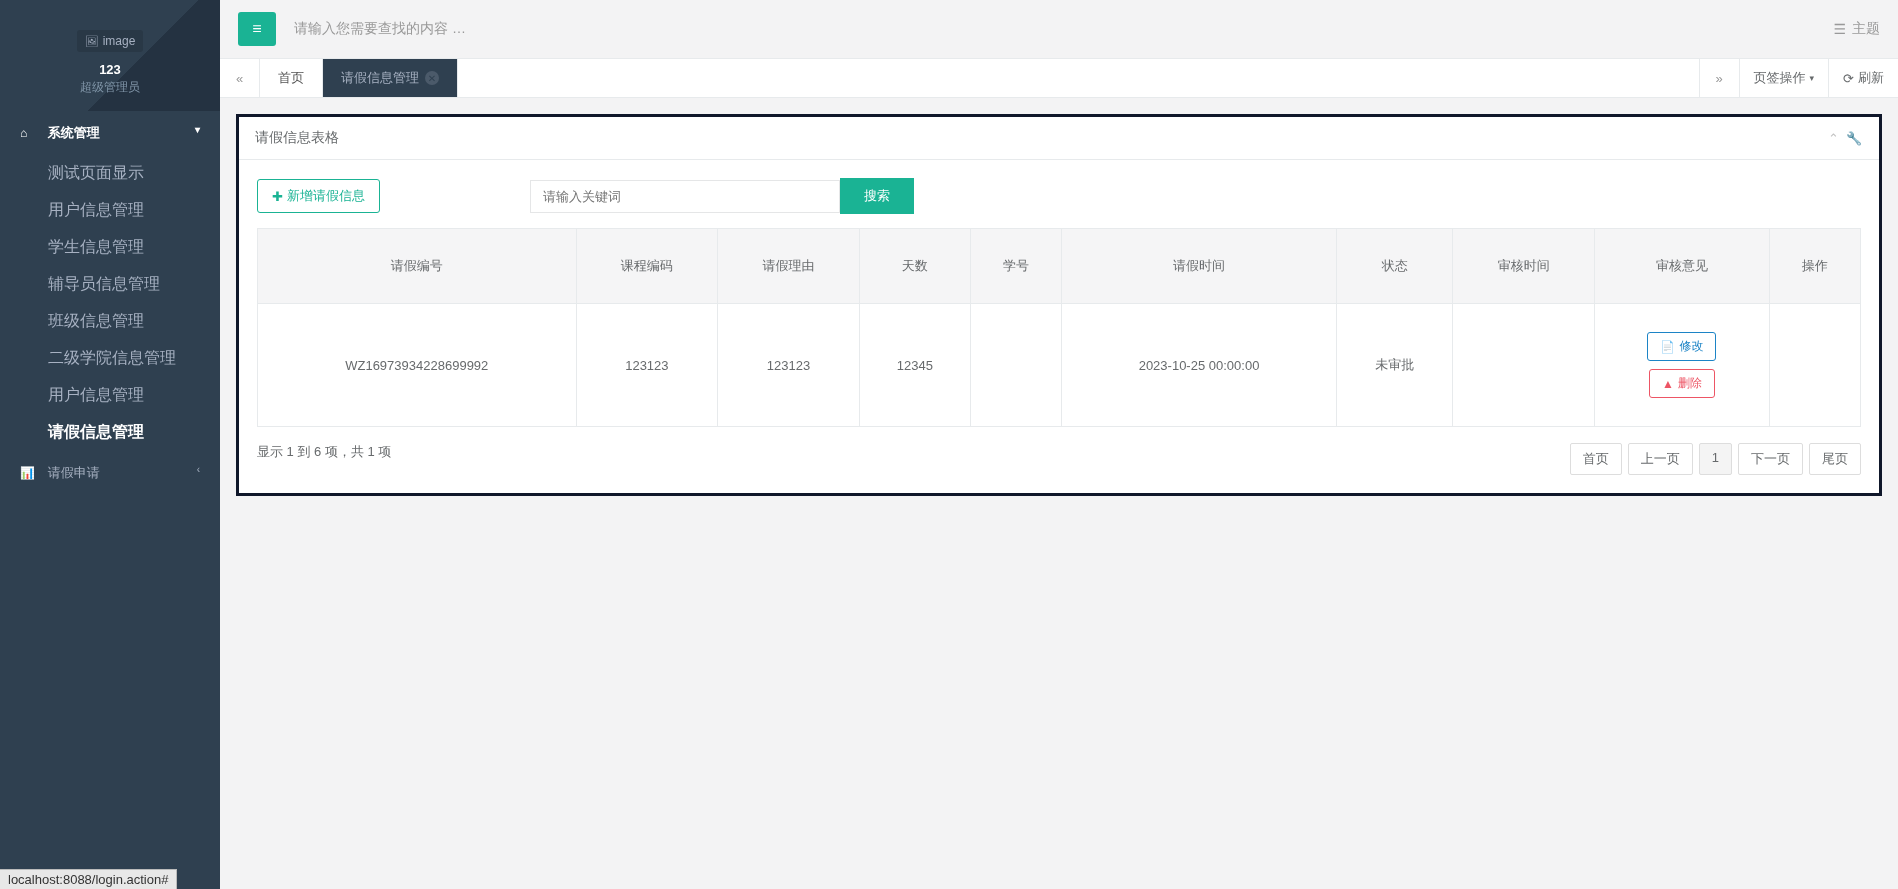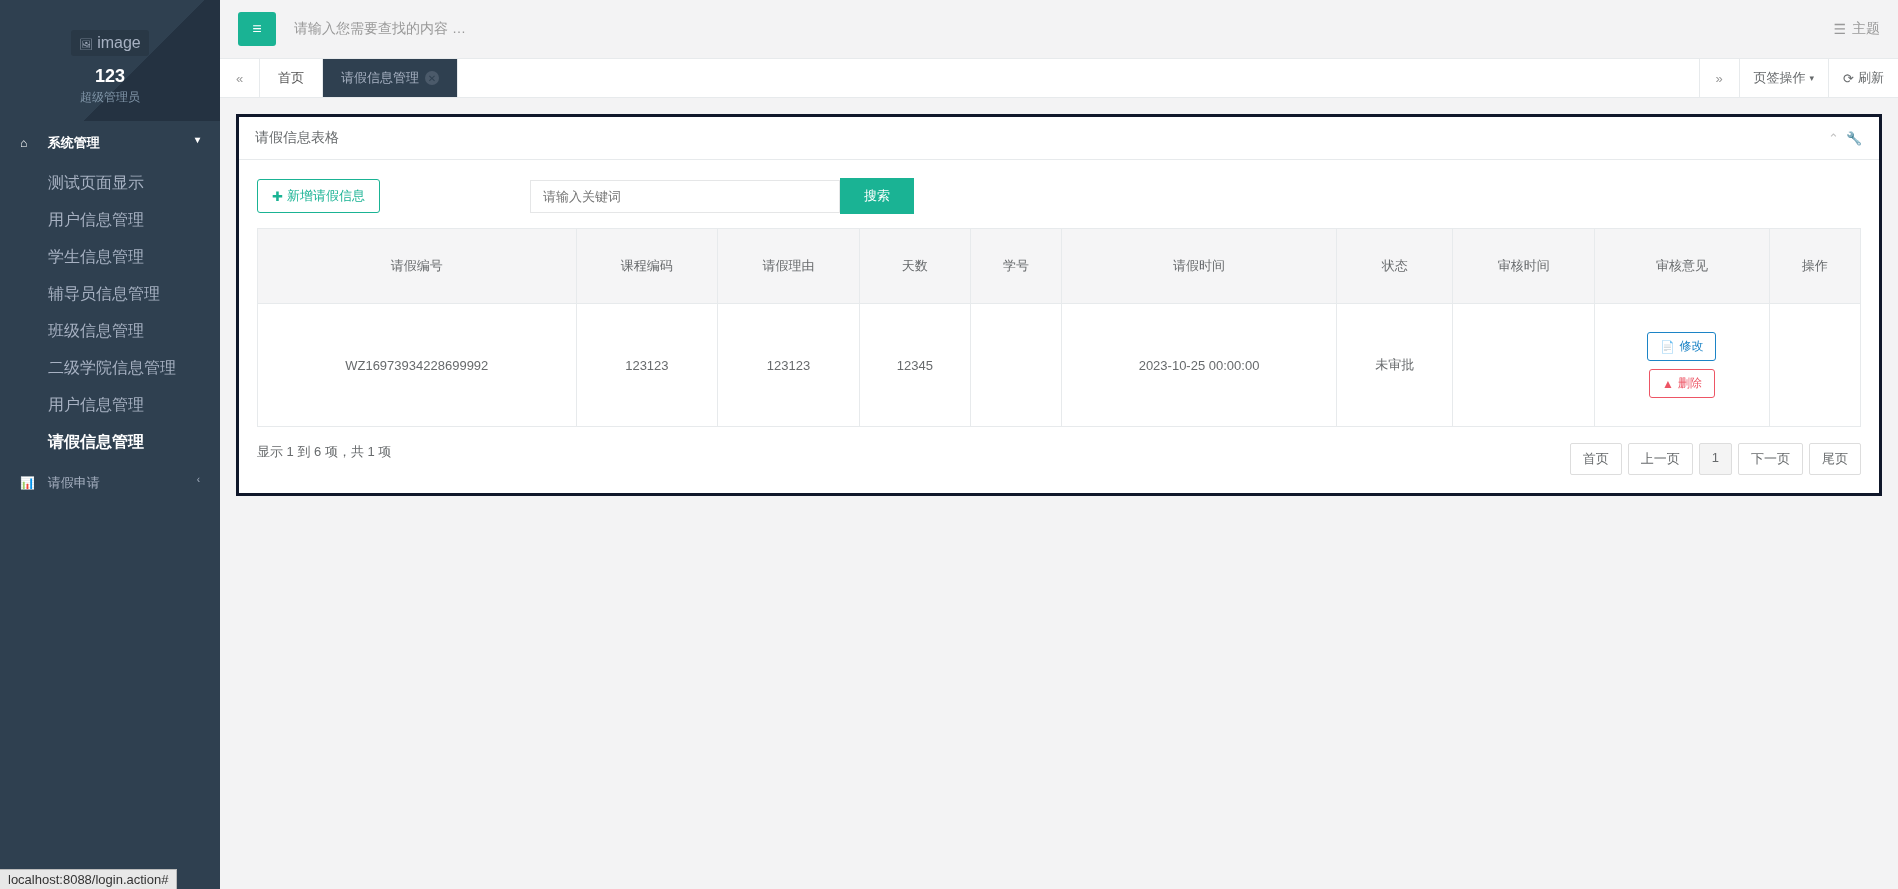--- a/index.html
+++ b/index.html
@@ -1,22 +1,22 @@
 <!DOCTYPE html>
 <html><head>
 <meta charset="utf-8">
 <style>
 * { box-sizing: border-box; margin: 0; padding: 0; }
 body { font-family: "Microsoft YaHei", Arial, sans-serif; font-size: 13px; color: #676a6c; background: #f3f3f4; overflow: hidden; }
 
 .sidebar { position: fixed; left: 0; top: 0; width: 220px; height: 100vh; background: #2f4050; color: #a7b1c2; }
 .profile { text-align: center; padding: 30px 20px 15px; background: linear-gradient(135deg, #2f4050 60%, #243241 60%); }
-.profile-img { display: inline-block; background: #293846; border-radius: 3px; padding: 4px 8px; color: #a7b1c2; font-size: 16px; margin-bottom: 8px; }
+.profile-img { display: inline-block; background: #293846; border-radius: 3px; padding: 4px 8px; color: #a7b1c2; font-size: 12px; margin-bottom: 8px; }
 .profile-img::before { content: "🖼"; margin-right: 4px; font-size: 11px; }
-.profile-name { color: #fff; font-size: 18px; font-weight: bold; margin-top: 2px; }
+.profile-name { color: #fff; font-size: 13px; font-weight: bold; margin-top: 2px; }
 .profile-role { color: #8095a8; font-size: 12px; margin-top: 2px; }
 
 .nav { list-style: none; }
 .nav-item { }
 .nav-link { display: block; padding: 13px 20px; color: #a7b1c2; text-decoration: none; cursor: pointer; }
 .nav-link.top { font-weight: bold; color: #fff; }
 .nav-link .chev { float: right; font-size: 10px; }
 .nav-sub { list-style: none; }
 .nav-sub .nav-link { padding: 8px 10px 8px 48px; font-size: 16px; }
 .nav-sub .nav-link.active { color: #fff; font-weight: bold; }

